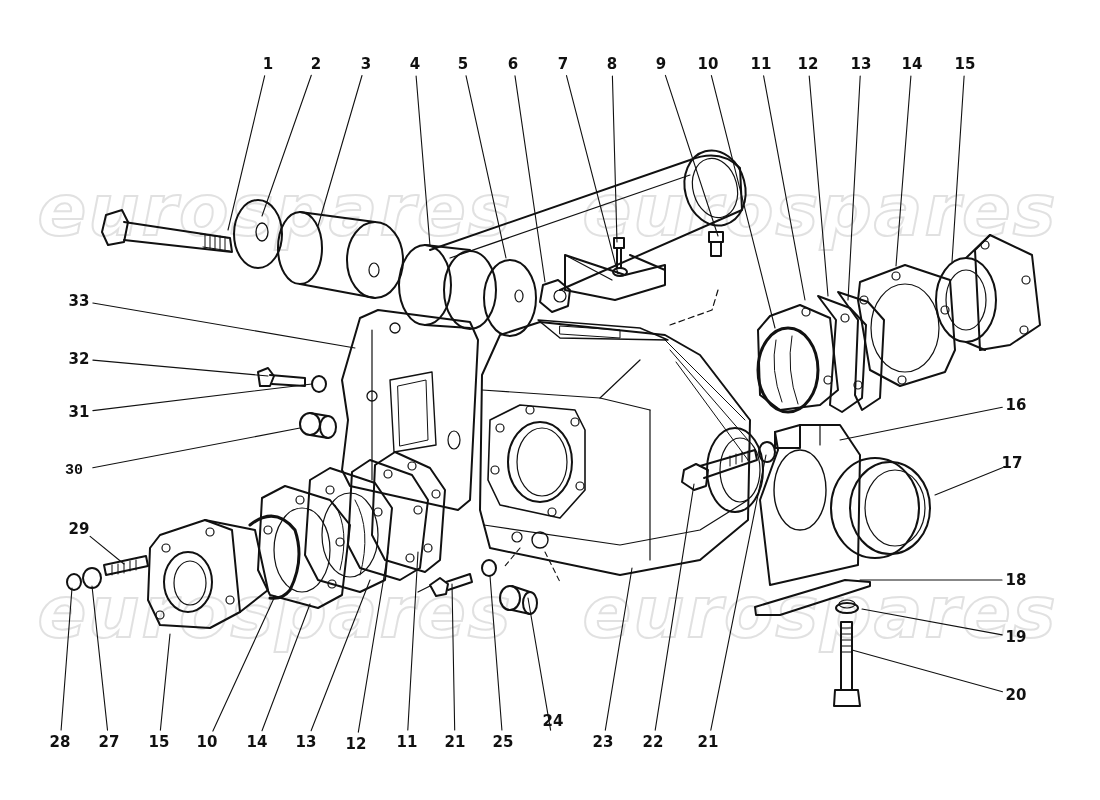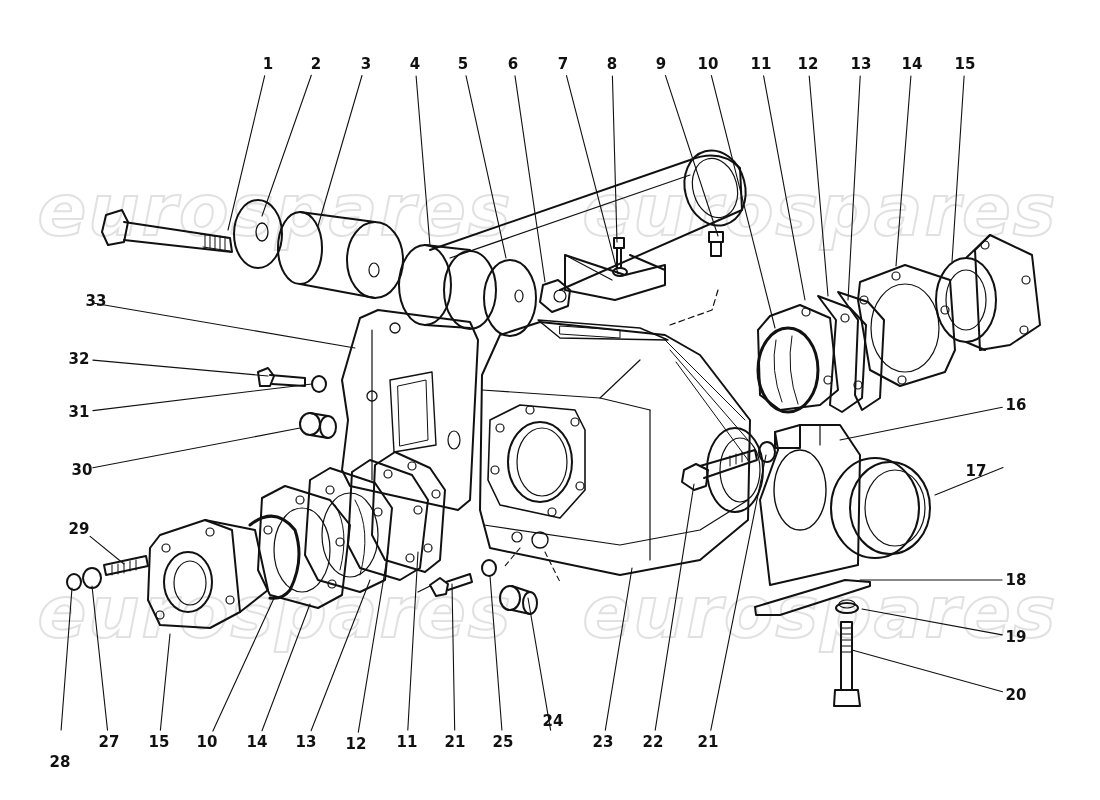--- a/index.html
+++ b/index.html
@@ -309,37 +309,37 @@
       <div class="lbl" style="left: 563px; top: 64px;">7</div>
       <div class="lbl" style="left: 612px; top: 64px;">8</div>
       <div class="lbl" style="left: 661px; top: 64px;">9</div>
       <div class="lbl" style="left: 708px; top: 64px;">10</div>
       <div class="lbl" style="left: 761px; top: 64px;">11</div>
       <div class="lbl" style="left: 808px; top: 64px;">12</div>
       <div class="lbl" style="left: 861px; top: 64px;">13</div>
       <div class="lbl" style="left: 912px; top: 64px;">14</div>
       <div class="lbl" style="left: 965px; top: 64px;">15</div>
       <div class="lbl" style="left: 1016px; top: 405px;">16</div>
-      <div class="lbl" style="left: 976px; top: 463px; margin-top: 8px;">17</div>
+      <div class="lbl" style="left: 1012px; top: 463px;">17</div>
       <div class="lbl" style="left: 1016px; top: 580px;">18</div>
       <div class="lbl" style="left: 1016px; top: 637px;">19</div>
       <div class="lbl" style="left: 1016px; top: 695px;">20</div>
       <div class="lbl" style="left: 708px; top: 742px; text-align: right;">21</div>
       <div class="lbl" style="left: 653px; top: 742px;">22</div>
       <div class="lbl" style="left: 603px; top: 742px;">23</div>
       <div class="lbl" style="left: 553px; top: 721px;">24</div>
       <div class="lbl" style="left: 503px; top: 742px;">25</div>
       <div class="lbl" style="left: 455px; top: 742px;">21</div>
       <div class="lbl" style="left: 407px; top: 742px;">11</div>
       <div class="lbl" style="left: 356px; top: 744px;">12</div>
       <div class="lbl" style="left: 306px; top: 742px;">13</div>
       <div class="lbl" style="left: 257px; top: 742px;">14</div>
       <div class="lbl" style="left: 207px; top: 742px;">10</div>
       <div class="lbl" style="left: 159px; top: 742px;">15</div>
       <div class="lbl" style="left: 109px; top: 742px;">27</div>
-      <div class="lbl" style="left: 60px; top: 742px; margin-top: 20px;">28</div>
+      <div class="lbl" style="left: 60px; top: 742px;">28</div>
       <div class="lbl" style="left: 79px; top: 529px;">29</div>
-      <div class="lbl" style="left: 82px; top: 470px;">30</div>
+      <div class="lbl" style="left: 74px; top: 470px; font-family: Liberation Mono, monospace;">30</div>
       <div class="lbl" style="left: 79px; top: 412px;">31</div>
       <div class="lbl" style="left: 79px; top: 359px;">32</div>
-      <div class="lbl" style="left: 96px; top: 301px;">33</div>
+      <div class="lbl" style="left: 79px; top: 301px;">33</div>
     </div>
 </div>
 
 </body></html>

